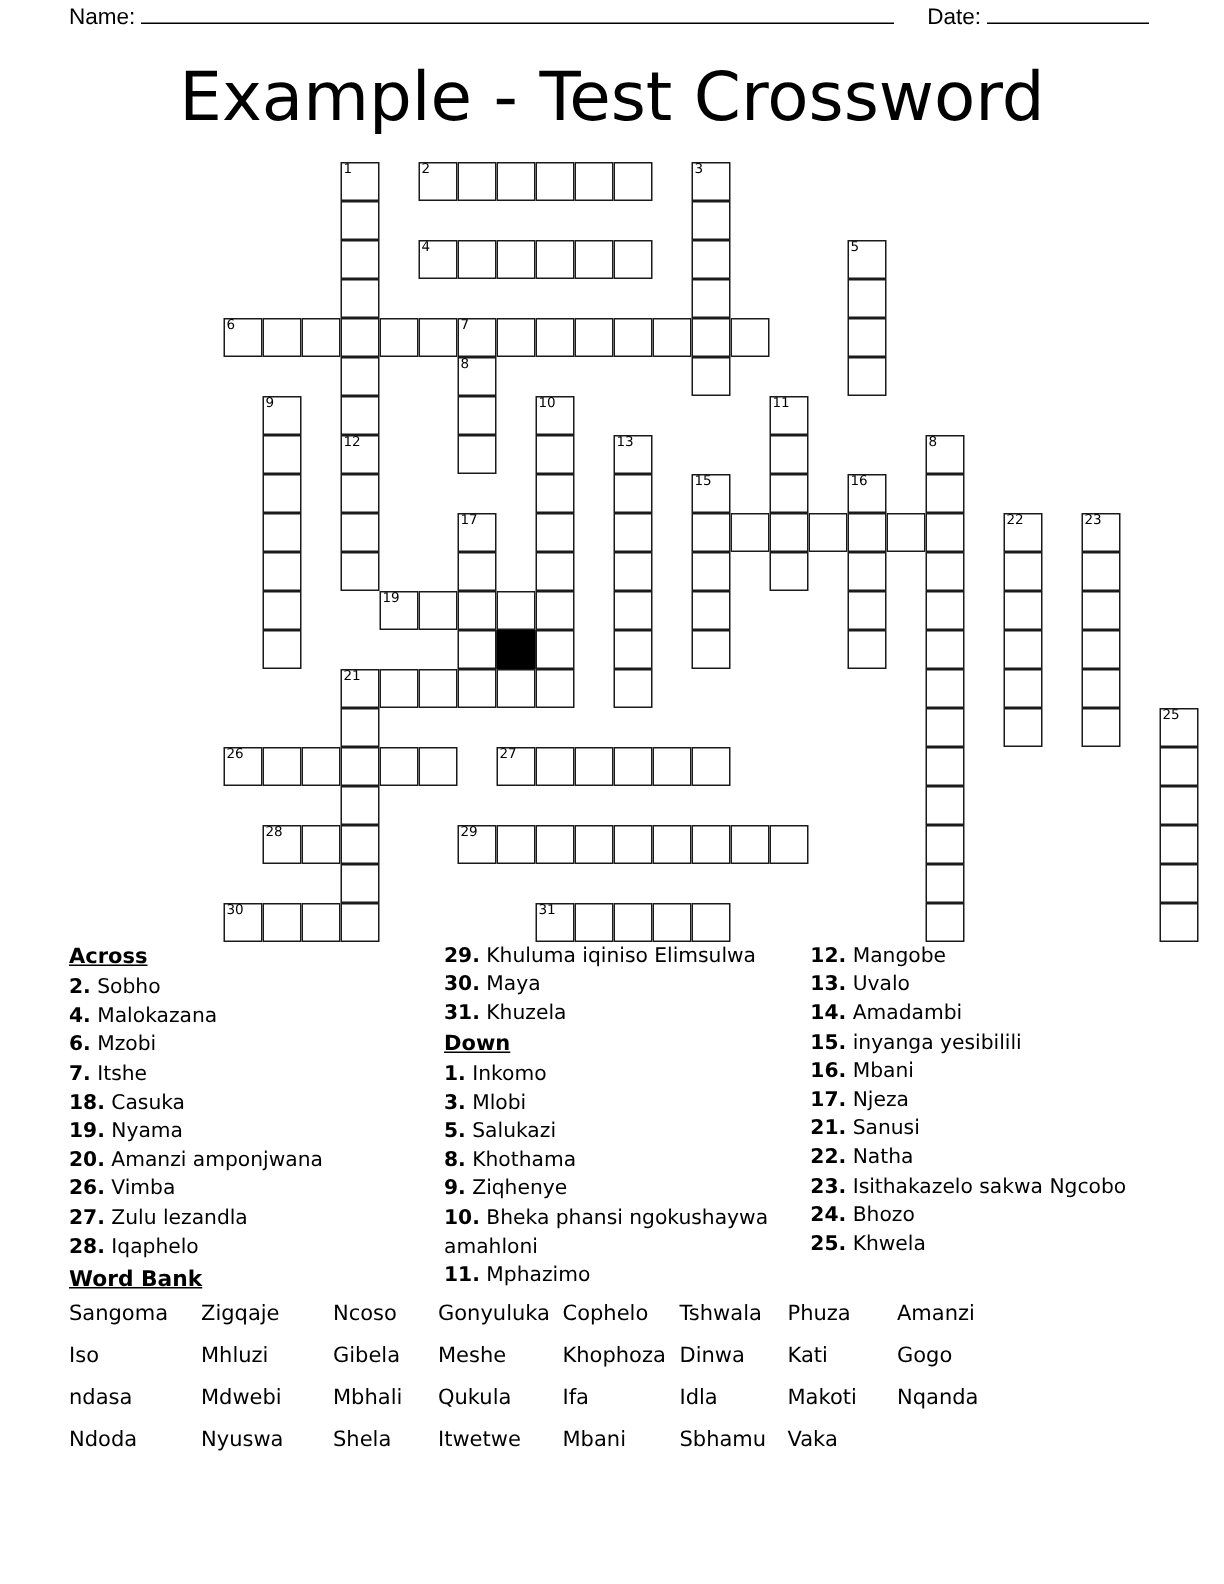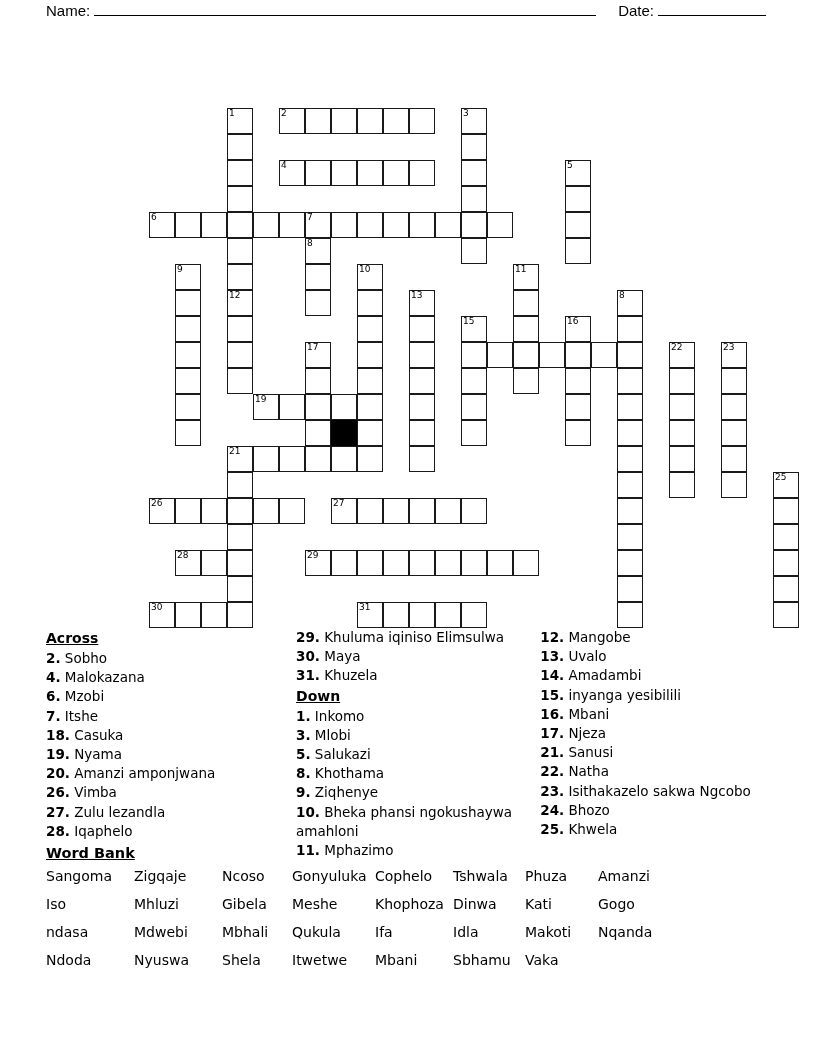--- a/index.html
+++ b/index.html
@@ -130,20 +130,21 @@
 
 <div id="page">
 
   <div class="hdr">
     <span class="hdr-label">Name:</span>
     <span class="rule rule-name"></span>
     <span class="hdr-label hdr-date-label">Date:</span>
     <span class="rule rule-date"></span>
   </div>
 
+  <div class="title">Example - Test Crossword</div>
 
   <div id="grid-wrap">
     <div id="grid">
         <div class="cell" style="left: 78px; top: 0px;">
           <span class="cnum">1</span>
         </div>
         <div class="cell" style="left: 78px; top: 26px;"></div>
         <div class="cell" style="left: 78px; top: 52px;"></div>
         <div class="cell" style="left: 78px; top: 78px;"></div>
         <div class="cell" style="left: 78px; top: 104px;"></div>

